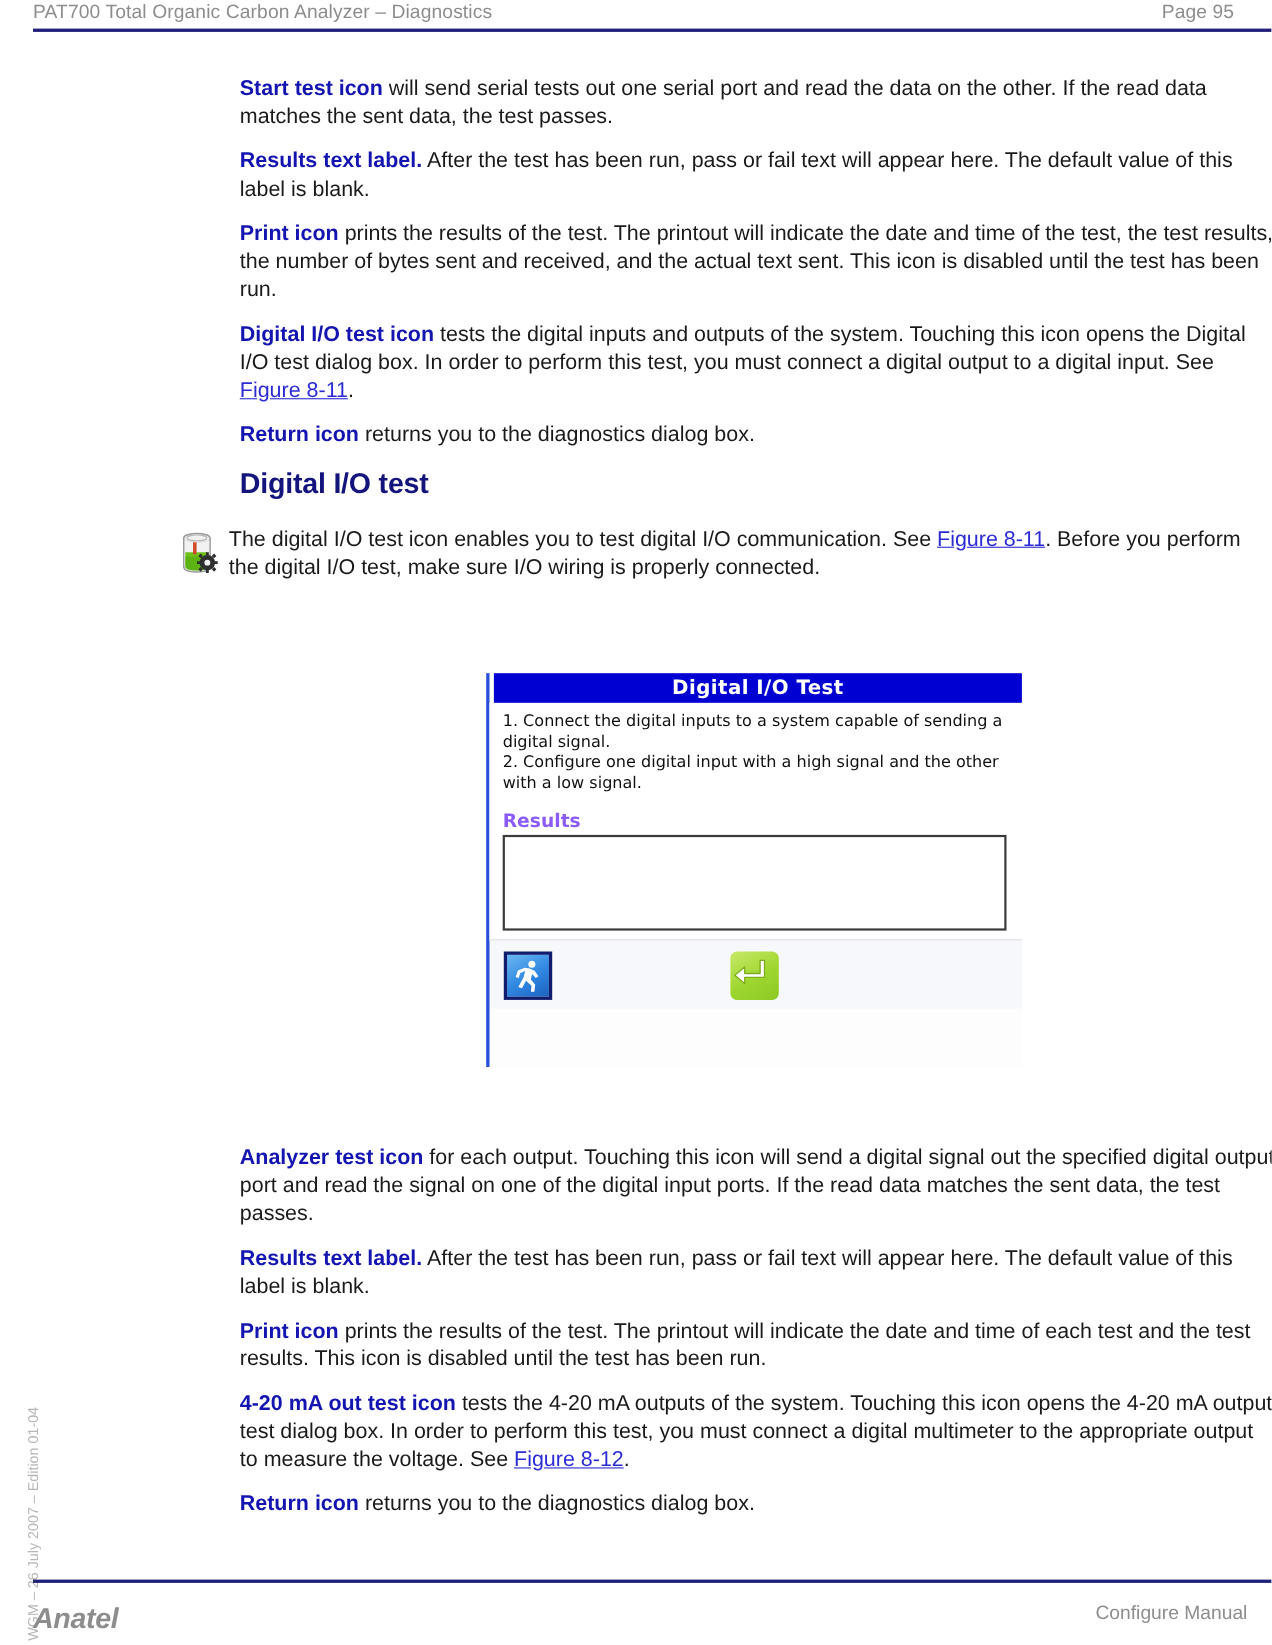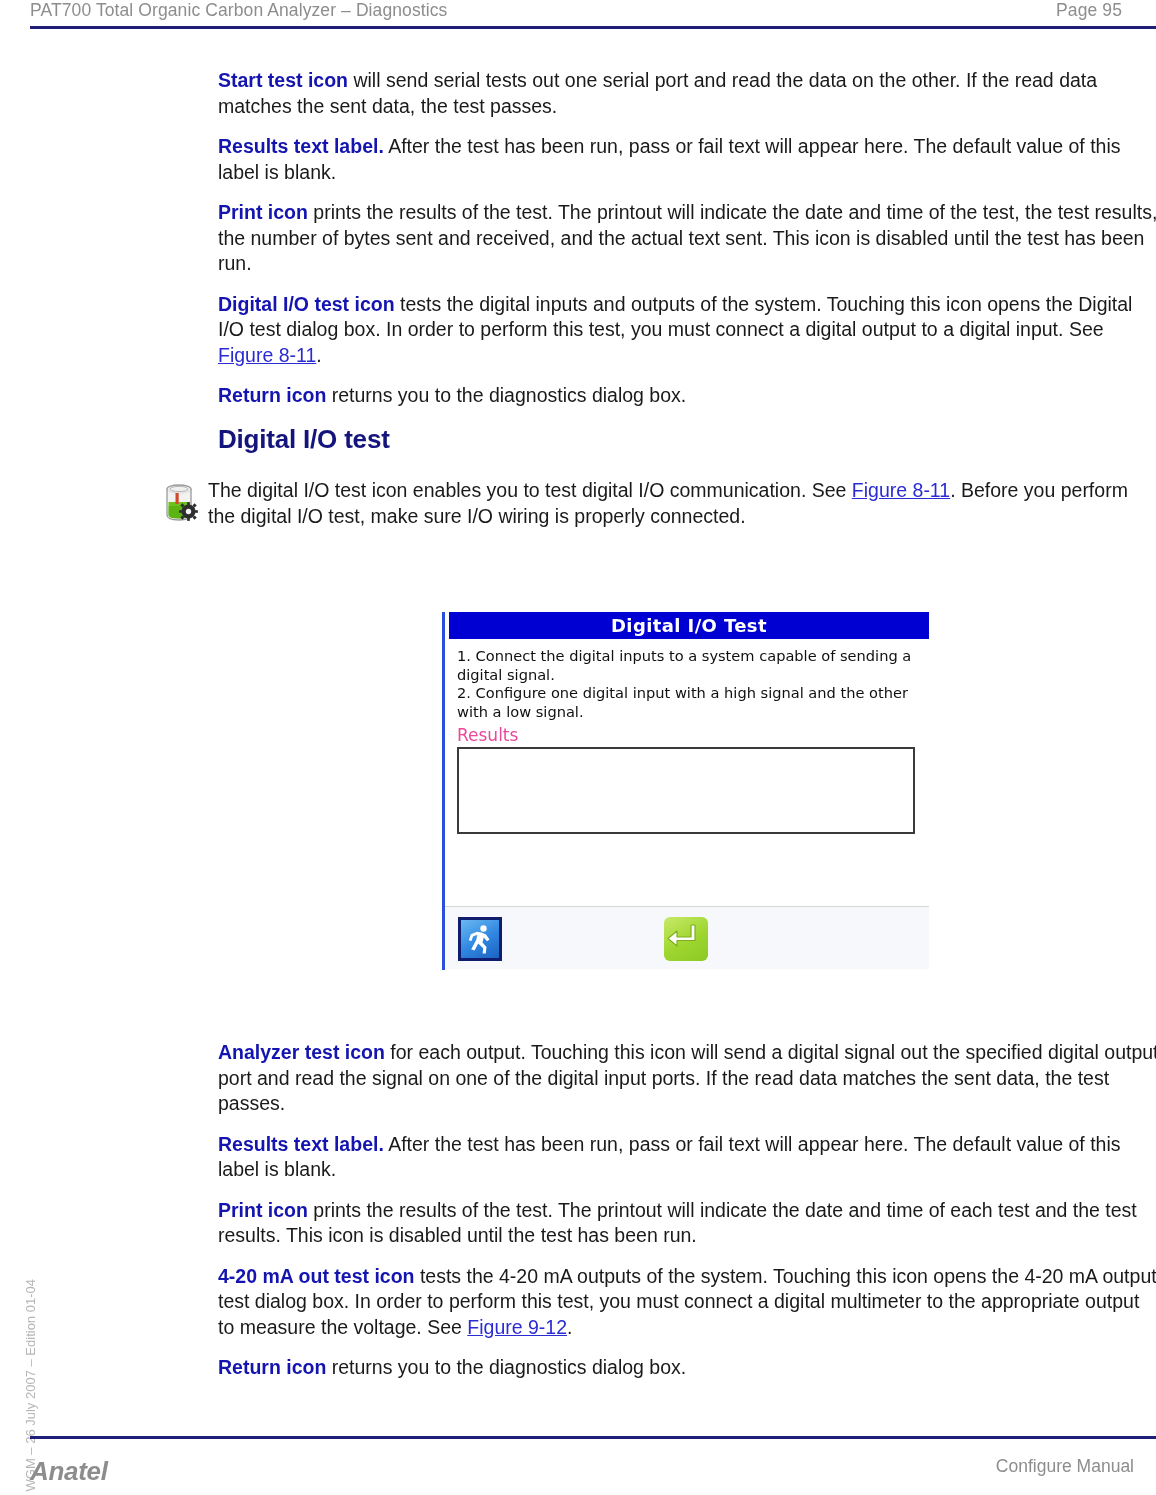--- a/index.html
+++ b/index.html
@@ -126,35 +126,35 @@
     font-weight: bold;
     display: flex;
     align-items: center;
     justify-content: center;
     letter-spacing: 0.4px;
     margin-left: 4px;
   }
   .dialog-body {
     background: #ffffff;
     padding: 8px 10px 0 12px;
-    height: 268px;
+    height: 216px;
     box-sizing: border-box;
     border-bottom: 1px solid #d5d5d5;
   }
   .dialog-steps {
     font-size: 14.6px;
     line-height: 18.6px;
     color: #101010;
   }
   .dialog-steps div { white-space: normal; }
   .results-label {
     font-size: 17px;
-    font-weight: normal;
-    color: #ec4899;
-    margin-top: 4px;
+    font-weight: bold;
+    color: #8b5cf6;
+    margin-top: 16px;
     margin-bottom: 2px;
   }
   .results-box {
     border: 2px solid #3a3a3a;
     background: #ffffff;
     height: 83px;
     margin-right: 4px;
   }
   .dialog-footer {
     height: 62px;
@@ -356,21 +356,21 @@
 
   <p class="para">
     <span class="lead">Results text label.</span><span> After the test has been run, pass or fail text will appear here. The default value of this label is blank.</span>
   </p>
 
   <p class="para">
     <span class="lead">Print icon</span><span> prints the results of the test. The printout will indicate the date and time of each test and the test results. This icon is disabled until the test has been run.</span>
   </p>
 
   <p class="para">
-    <span class="lead">4-20 mA out test icon</span><span> tests the 4-20 mA outputs of the system. Touching this icon opens the 4-20 mA output test dialog box. In order to perform this test, you must connect a digital multimeter to the appropriate output to measure the voltage. See </span><a class="xref" href="#">Figure 9-12</a><span>.</span>
+    <span class="lead">4-20 mA out test icon</span><span> tests the 4-20 mA outputs of the system. Touching this icon opens the 4-20 mA output test dialog box. In order to perform this test, you must connect a digital multimeter to the appropriate output to measure the voltage. See </span><a class="xref" href="#">Figure 8-12</a><span>.</span>
   </p>
 
   <p class="para">
     <span class="lead">Return icon</span><span> returns you to the diagnostics dialog box.</span>
   </p>
 
 </div>
 
 <div class="side-note-holder">
   <div class="side-note">WGM – 26 July 2007 – Edition 01-04</div>

